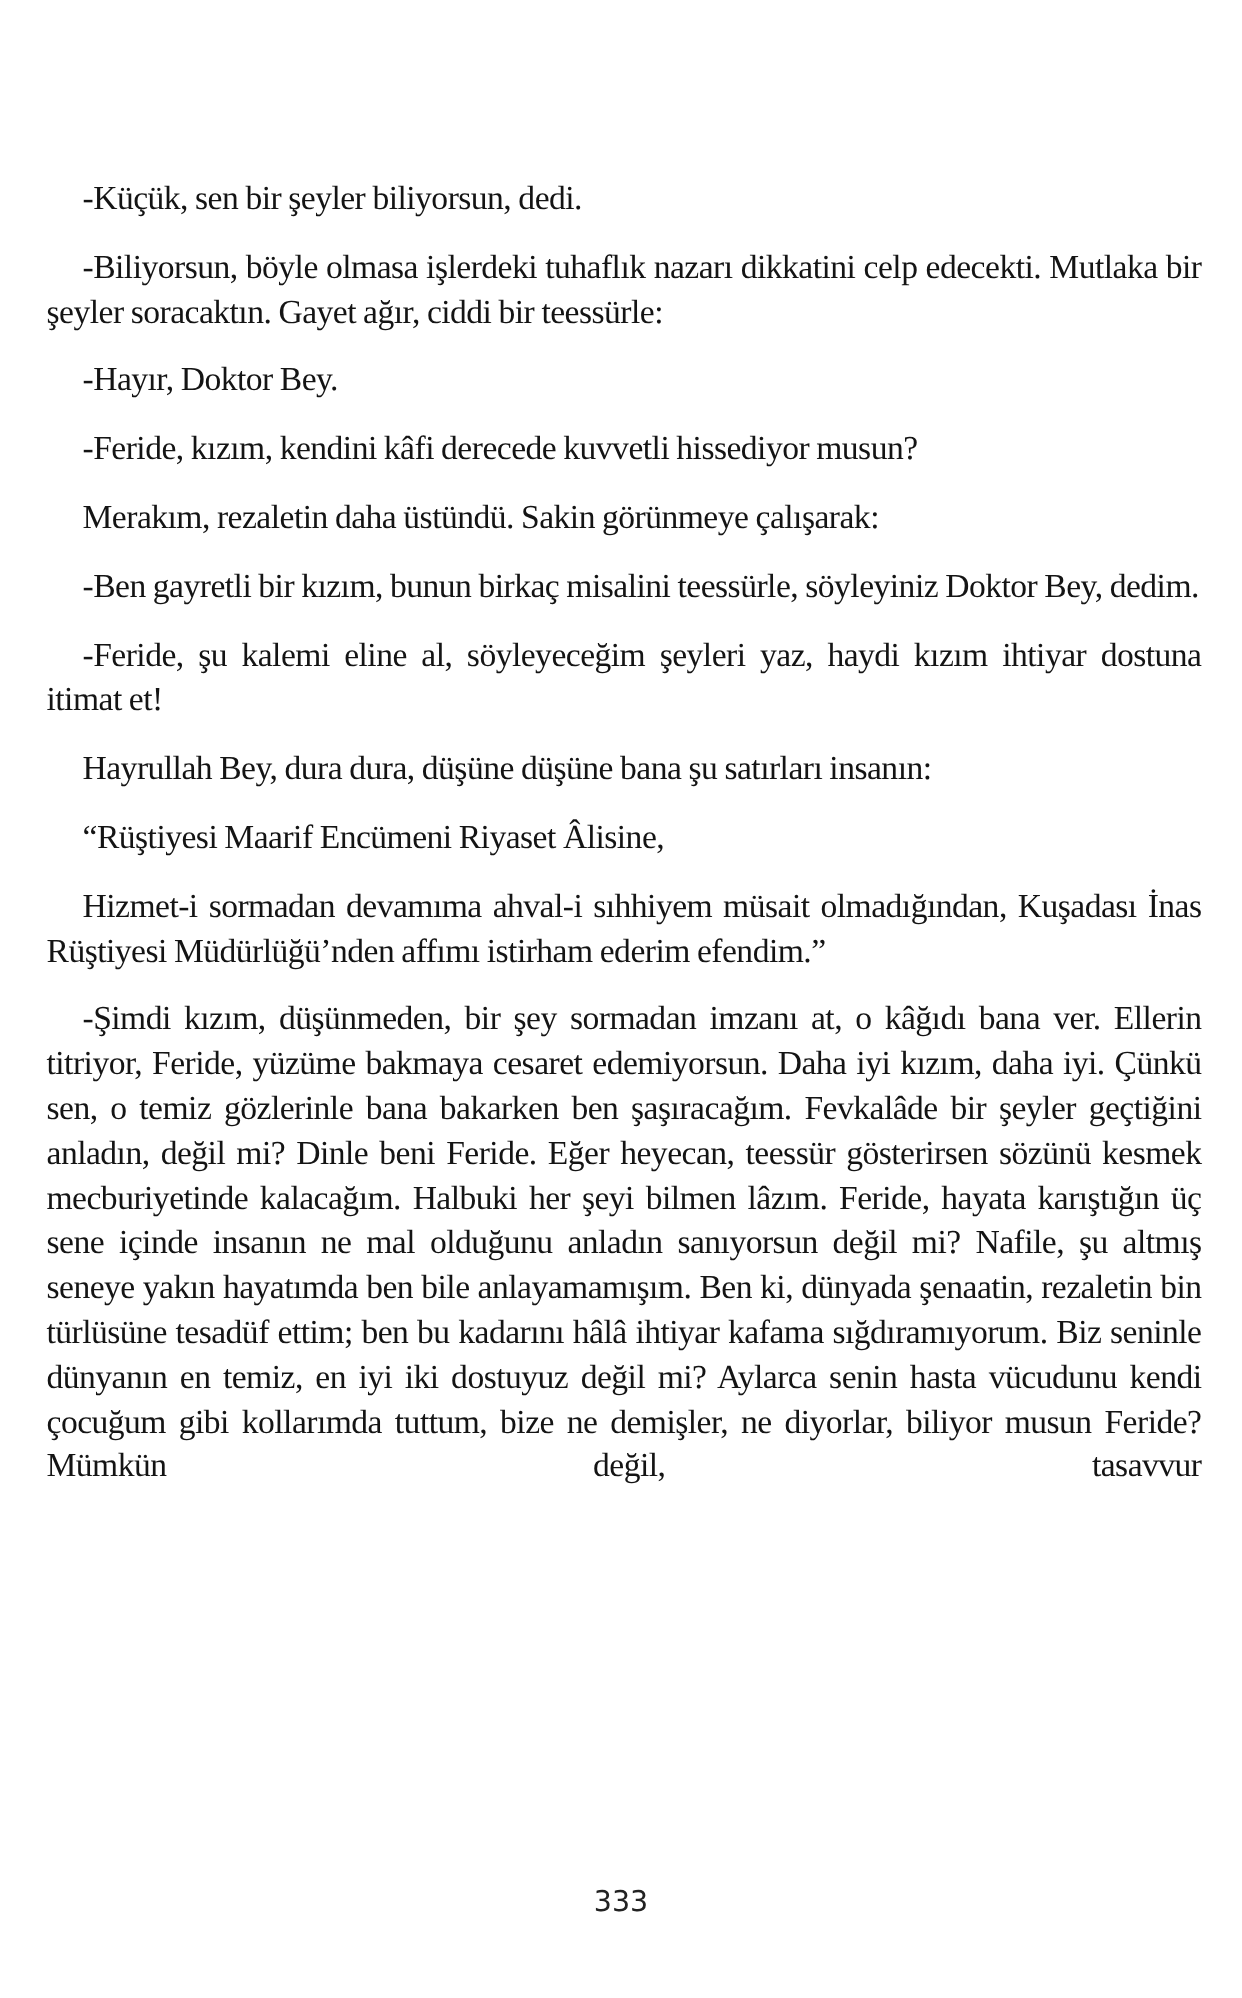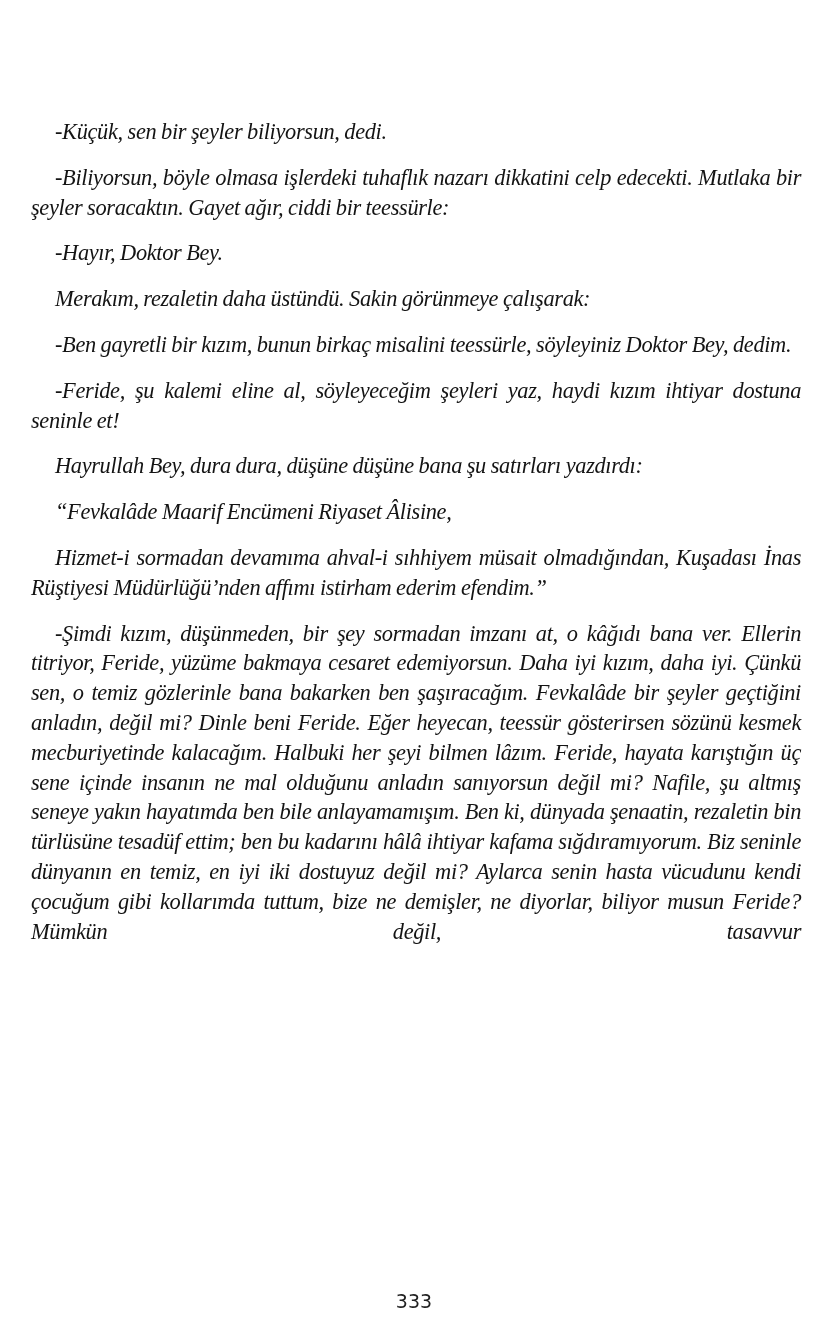--- a/index.html
+++ b/index.html
@@ -23,43 +23,42 @@
       line-height: 29.8px;
       color: #141414;
       letter-spacing: -0.35px;
       word-spacing: -0.5px;
     }
     .page p {
       margin: 0 0 16px 0;
       text-indent: 24px;
       text-align: justify;
       text-align-last: left;
-      font-style: italic;
     }
     .page-number {
       position: absolute;
       left: 0;
       width: 828px;
       top: 1257px;
       text-align: center;
       font-family: "DejaVu Sans", "Liberation Sans", sans-serif;
       font-size: 19px;
       color: #222222;
-      margin-top: 33px;
     }
   </style>
 </head>
 <body>
 
 <div class="page">
   <p>-Küçük, sen bir şeyler biliyorsun, dedi.</p>
   <p>-Biliyorsun, böyle olmasa işlerdeki tuhaflık nazarı dikkatini celp edecekti. Mutlaka bir şeyler soracaktın. Gayet ağır, ciddi bir teessürle:</p>
   <p>-Hayır, Doktor Bey.</p>
+  <p>-Feride, kızım, kendini kâfi derecede kuvvetli hissediyor musun?</p>
   <p>Merakım, rezaletin daha üstündü. Sakin görünmeye çalışarak:</p>
   <p>-Ben gayretli bir kızım, bunun birkaç misalini teessürle, söyleyiniz Doktor Bey, dedim.</p>
-  <p>-Feride, şu kalemi eline al, söyleyeceğim şeyleri yaz, haydi kızım ihtiyar dostuna seninle et!</p>
-  <p>Hayrullah Bey, dura dura, düşüne düşüne bana şu satırları yazdırdı:</p>
-  <p>“Fevkalâde Maarif Encümeni Riyaset Âlisine,</p>
+  <p>-Feride, şu kalemi eline al, söyleyeceğim şeyleri yaz, haydi kızım ihtiyar dostuna itimat et!</p>
+  <p>Hayrullah Bey, dura dura, düşüne düşüne bana şu satırları insanın:</p>
+  <p>“Rüştiyesi Maarif Encümeni Riyaset Âlisine,</p>
   <p>Hizmet-i sormadan devamıma ahval-i sıhhiyem müsait olmadığından, Kuşadası İnas Rüştiyesi Müdürlüğü’nden affımı istirham ederim efendim.”</p>
   <p style="text-align-last: justify;">-Şimdi kızım, düşünmeden, bir şey sormadan imzanı at, o kâğıdı bana ver. Ellerin titriyor, Feride, yüzüme bakmaya cesaret edemiyorsun. Daha iyi kızım, daha iyi. Çünkü sen, o temiz gözlerinle bana bakarken ben şaşıracağım. Fevkalâde bir şeyler geçtiğini anladın, değil mi? Dinle beni Feride. Eğer heyecan, teessür gösterirsen sözünü kesmek mecburiyetinde kalacağım. Halbuki her şeyi bilmen lâzım. Feride, hayata karıştığın üç sene içinde insanın ne mal olduğunu anladın sanıyorsun değil mi? Nafile, şu altmış seneye yakın hayatımda ben bile anlayamamışım. Ben ki, dünyada şenaatin, rezaletin bin türlüsüne tesadüf ettim; ben bu kadarını hâlâ ihtiyar kafama sığdıramıyorum. Biz seninle dünyanın en temiz, en iyi iki dostuyuz değil mi? Aylarca senin hasta vücudunu kendi çocuğum gibi kollarımda tuttum, bize ne demişler, ne diyorlar, biliyor musun Feride? Mümkün değil, tasavvur</p>
 </div>
 
 <div class="page-number">333</div>
 
 </body></html>

